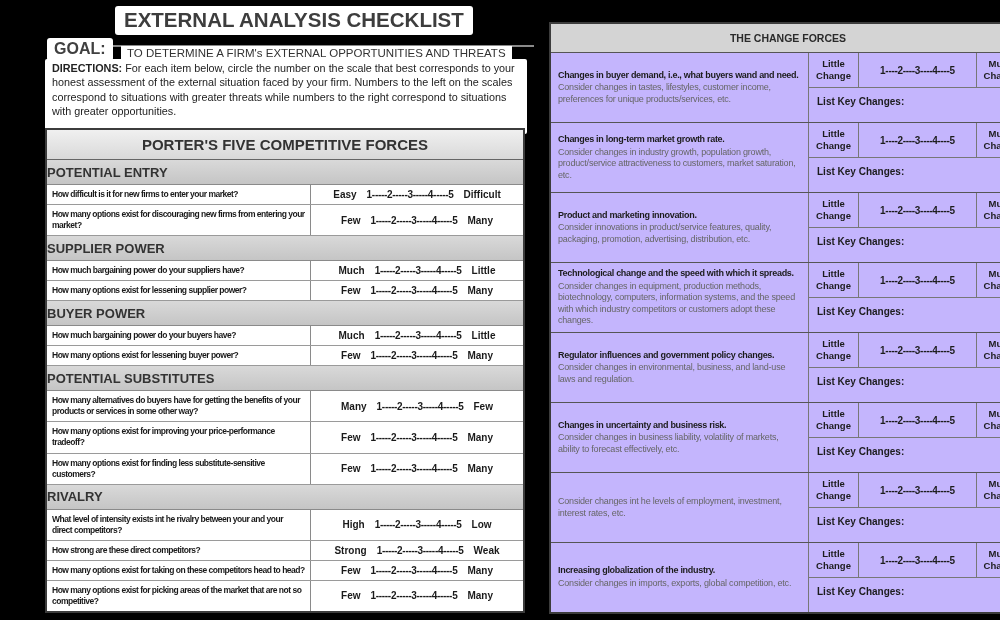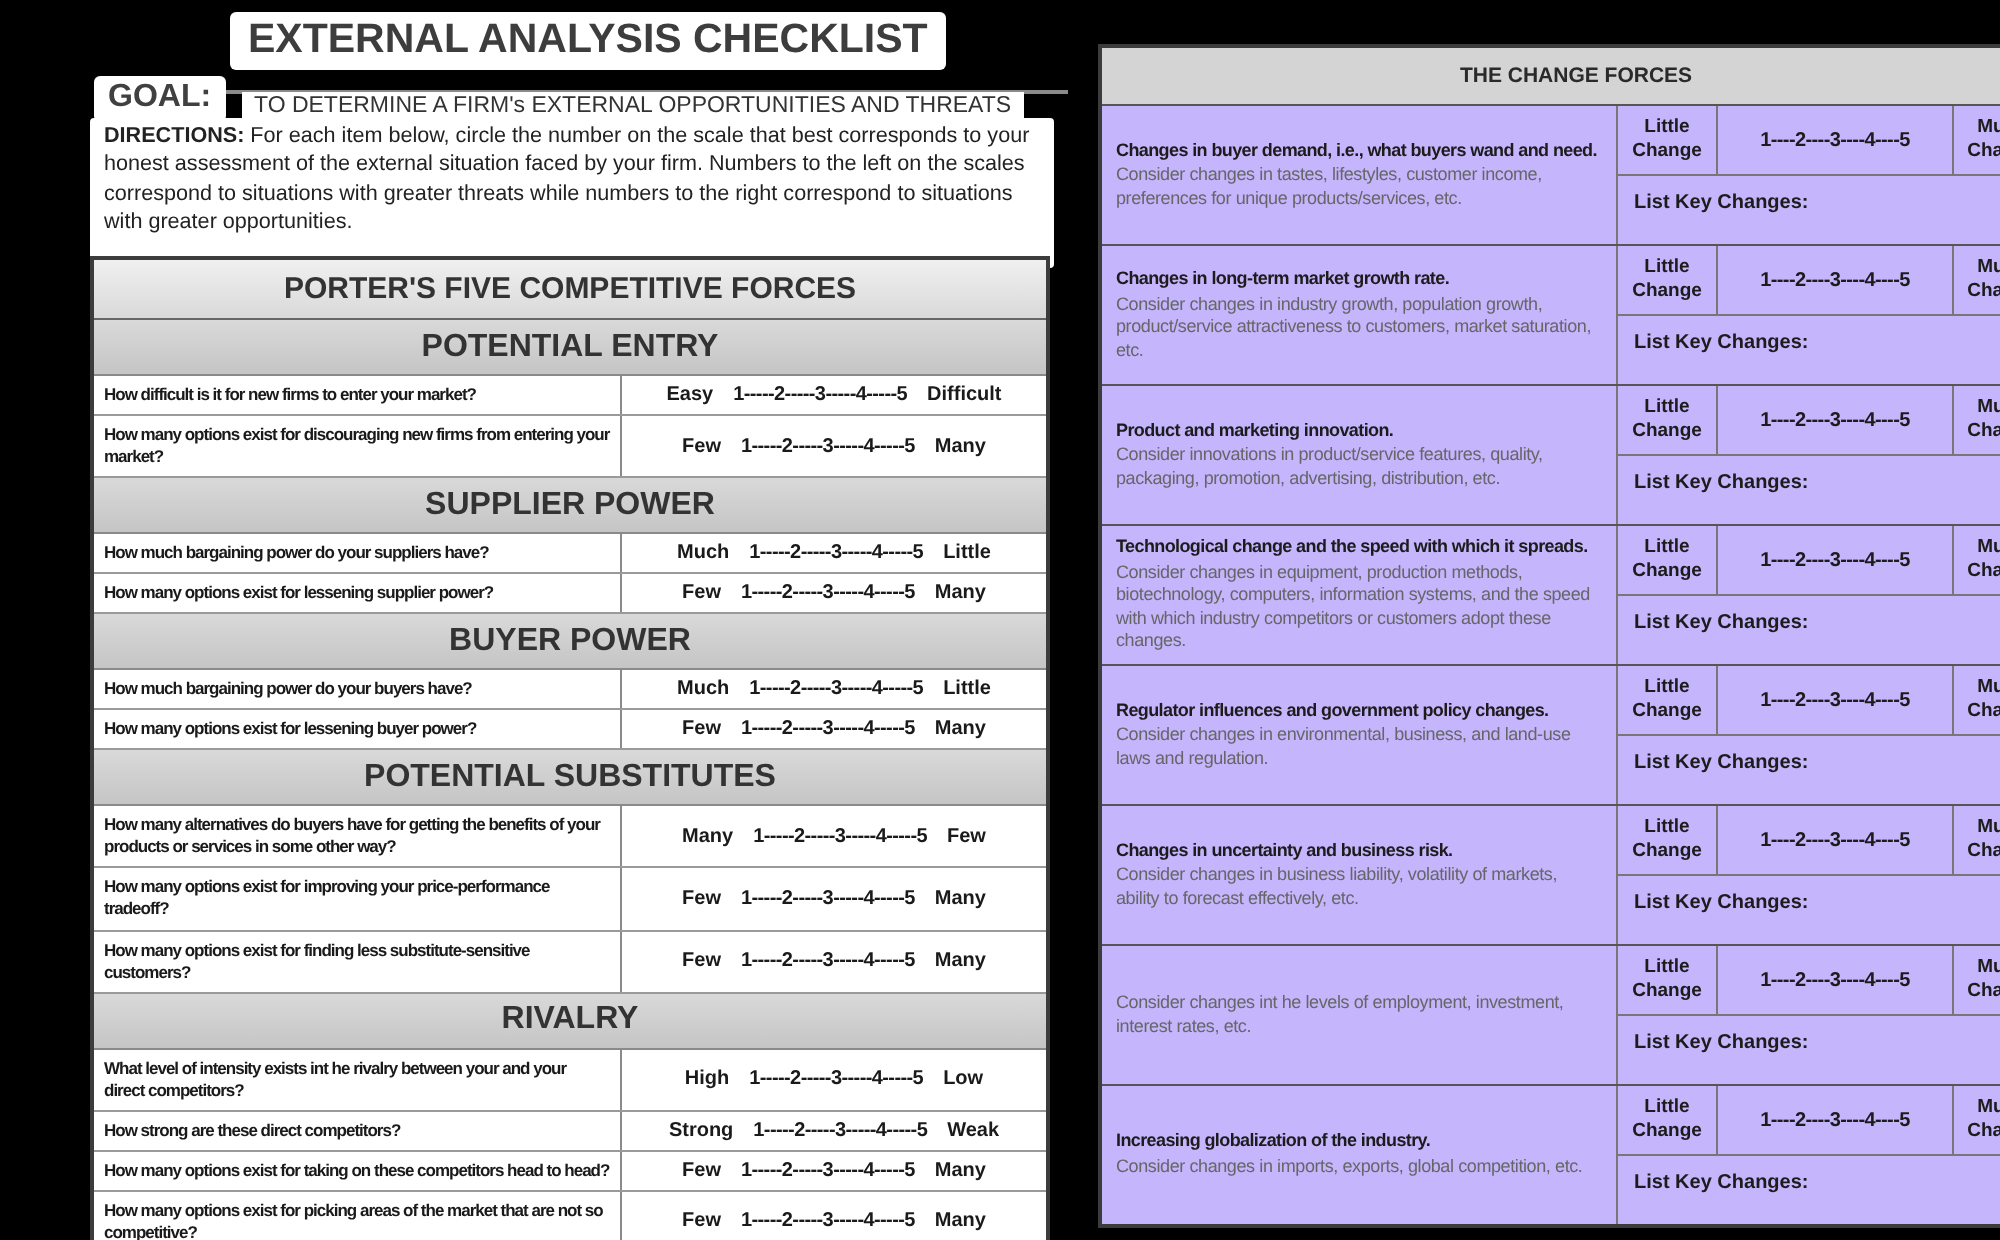--- a/index.html
+++ b/index.html
@@ -34,21 +34,21 @@
   .porter-table {
     position:absolute; left:0; top:128px; width:480px;
     background:#fff; border:2px solid #3c3c3c;
   }
   .p-header {
     background:linear-gradient(#f0f0f0,#d9d9d9); border-bottom:1px solid #666;
     text-align:center; font-size:15px; font-weight:bold; color:#333; padding:6px 0;
   }
   .p-section {
     background:linear-gradient(#d9d9d9,#c5c5c5); border-bottom:1px solid #8a8a8a;
-    text-align:center; font-size:16px; font-weight:bold; color:#333; padding:4.5px 0;
+    text-align:left; font-size:13px; font-weight:bold; color:#333; padding:4.5px 0;
   }
   .p-row { display:flex; border-bottom:1px solid #9a9a9a; }
   .p-row:last-child { border-bottom:none; }
   .p-q {
     width:264px; padding:4px 5px; border-right:1px solid #8a8a8a;
     font-size:8.5px; font-weight:bold; letter-spacing:-0.5px; color:#1a1a1a;
     line-height:1.3; display:flex; align-items:center;
   }
   .p-scale {
     flex:1; display:flex; align-items:center; justify-content:center;

